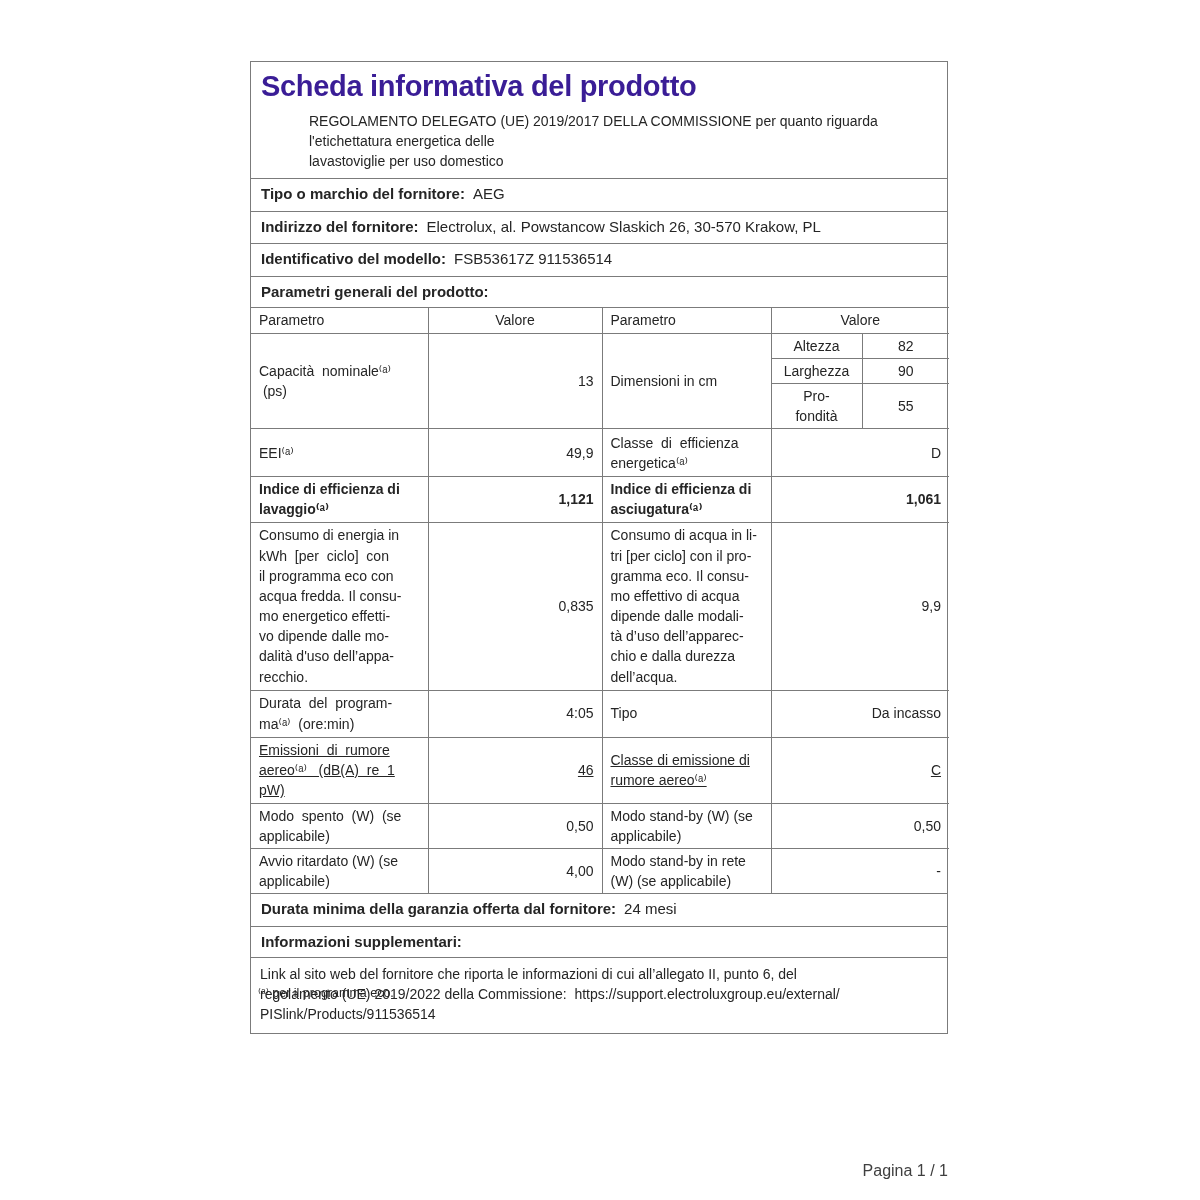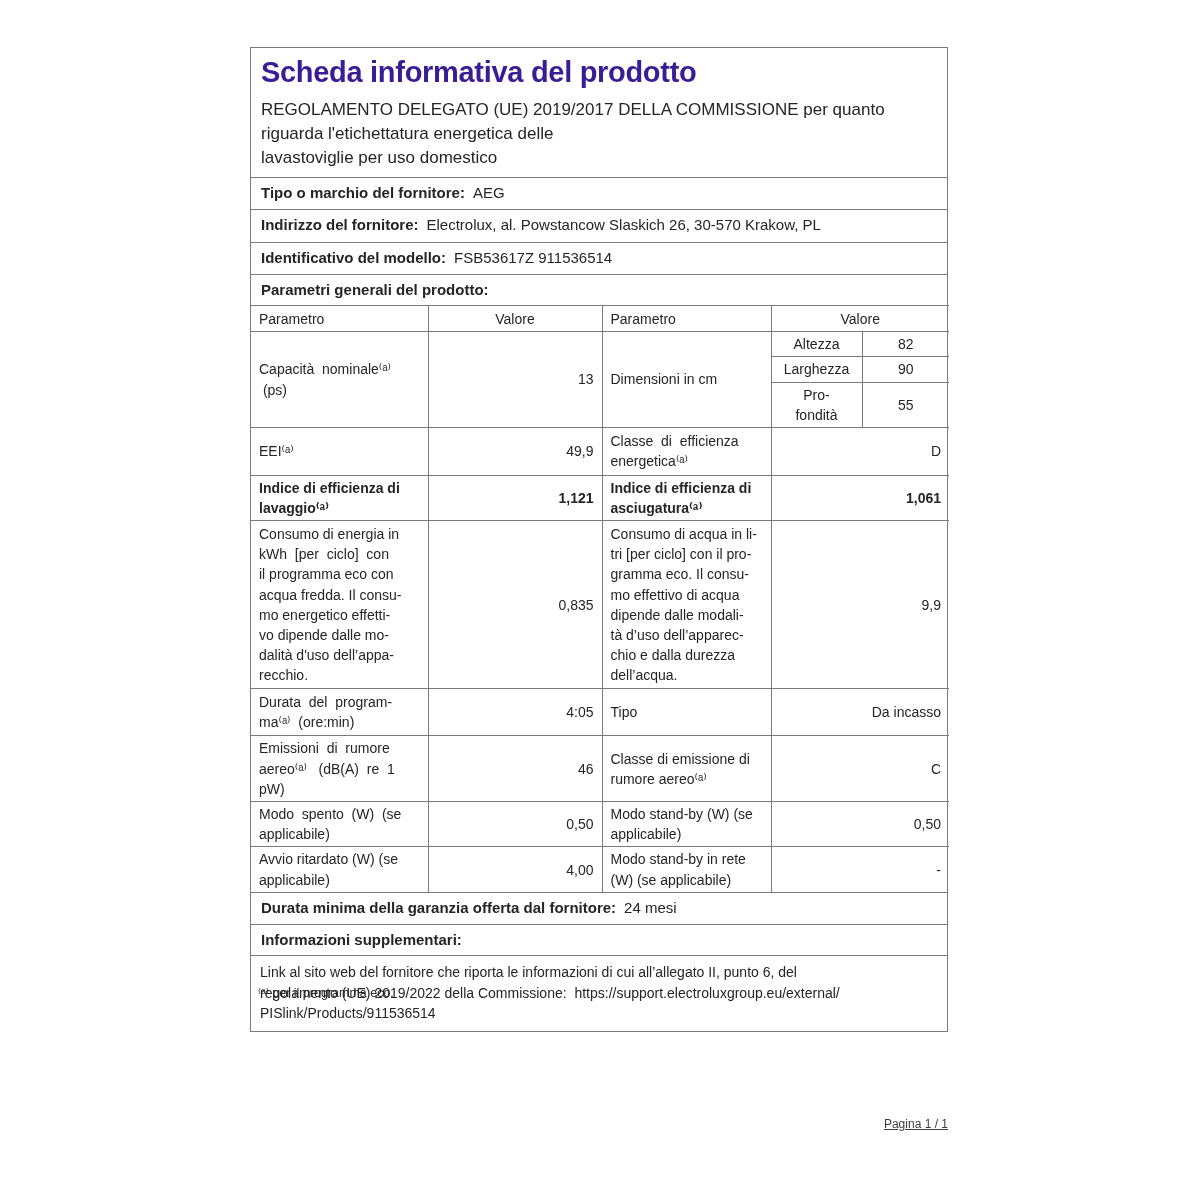--- a/index.html
+++ b/index.html
@@ -7,30 +7,30 @@
     --ink:#252525;
     --accent:#3a1d96;
   }
   *{box-sizing:border-box;}
   html,body{margin:0;padding:0;}
   body{
     width:1200px;height:1200px;background:#ffffff;overflow:hidden;position:relative;
     font-family:"Liberation Sans","DejaVu Sans",sans-serif;color:var(--ink);
   }
   .doc{
-    position:absolute;left:250px;top:47px;width:698px;
+    position:absolute;left:250px;top:61px;width:698px;
     border:1px solid var(--line);background:#fff;
   }
   .sec{border-top:1px solid var(--line);}
   .head{padding:8px 10px 7px;}
   .doc-title{
     margin:0 0 9px 0;font-size:29px;font-weight:bold;color:var(--accent);
     letter-spacing:-0.3px;line-height:1.15;
   }
-  .reg{font-size:17px;line-height:1.4;white-space:pre-line;}
+  .reg{font-size:14px;line-height:1.4;white-space:pre-line;margin-left:48px;}
   .kv{padding:5px 10px 7px;font-size:15px;line-height:1.3;}
   .kv .lbl{font-weight:bold;}
   .kv .val{margin-left:8px;}
   .heading-row{padding:6px 10px 7px;font-size:15px;font-weight:bold;}
 
   table.params{width:100%;border-collapse:collapse;table-layout:fixed;font-size:14px;}
   table.params td{
     border-left:1px solid var(--line);
     border-top:1px solid var(--line);
     padding:2px 8px;vertical-align:middle;line-height:1.44;
@@ -45,30 +45,30 @@
   td.top{vertical-align:top;padding-top:3px;}
 
   .tr-head{height:26px;}
   .tr-dim1{height:23px;}
   .tr-dim2{height:24px;}
   .tr-dim3{height:44px;}
   .tr-eei{height:48px;}
   .tr-idx{height:45px;font-weight:bold;}
   .tr-cons{height:168px;}
   .tr-dur{height:47px;}
-  .tr-noise{height:66px;}
+  .tr-noise{height:66px;text-decoration:underline;}
   .tr-off{height:45px;}
   .tr-delay{height:44px;}
 
   .link-block{padding:6px 9px 8px;font-size:14px;line-height:1.45;white-space:pre-wrap;}
   .footnote{
     position:absolute;left:258px;top:985px;font-size:12.5px;color:var(--ink);
   }
   .page-footer{
-    position:absolute;right:252px;top:1117px;font-size:12px;color:#3f3f3f;text-decoration:underline;
+    position:absolute;right:252px;top:1162px;font-size:16px;color:#3f3f3f;
   }
 </style>
 </head>
 <body>
 
 <div class="doc">
 
   <div class="head">
     <h1 class="doc-title">Scheda informativa del prodotto</h1>
     <div class="reg">REGOLAMENTO DELEGATO (UE) 2019/2017 DELLA COMMISSIONE per quanto riguarda l'etichettatura energetica delle

